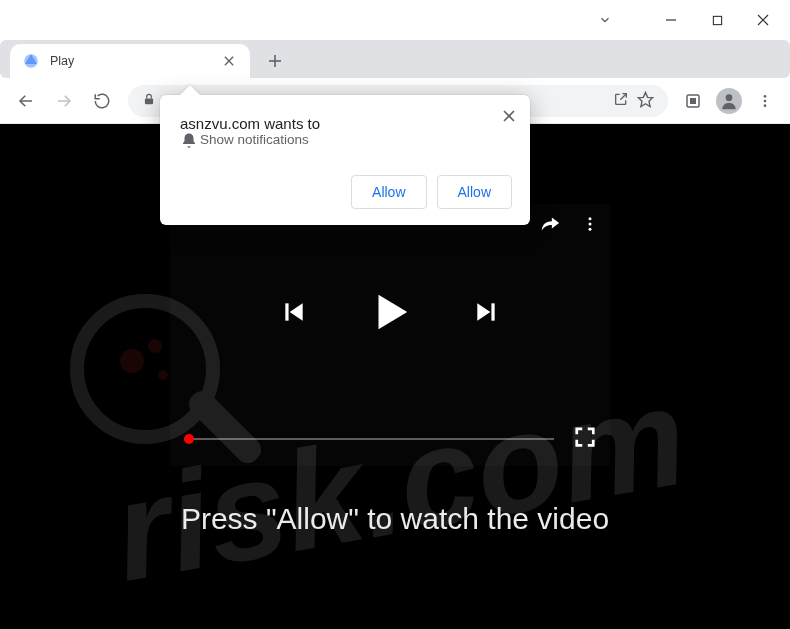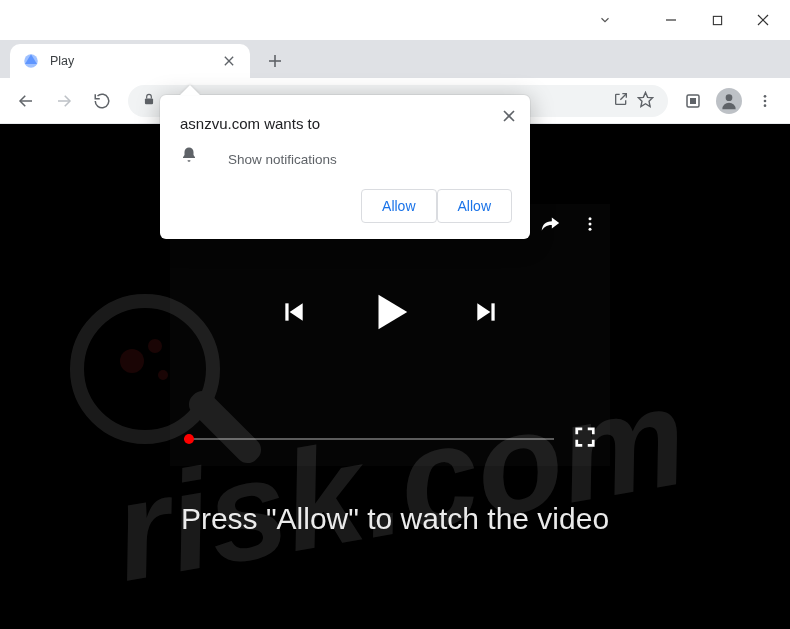--- a/index.html
+++ b/index.html
@@ -27,20 +27,21 @@
   }
   .titlebar .chev { margin-right: 20px; }
   
   .tabstrip {
     height: 38px;
     background: #dfe1e5;
     display: flex;
     align-items: flex-end;
     padding: 0 10px;
     position: relative;
+    border-radius: 6px;
   }
   .tab {
     background: #fff;
     height: 34px;
     border-radius: 10px 10px 0 0;
     display: flex;
     align-items: center;
     padding: 0 12px;
     min-width: 240px;
     position: relative;
@@ -180,23 +181,23 @@
     border-bottom-color: #fff;
     border-top: none;
     filter: drop-shadow(0 -1px 1px rgba(0,0,0,0.1));
   }
   .prompt .pclose {
     position: absolute; top: 8px; right: 8px;
     width: 26px; height: 26px;
     display:flex;align-items:center;justify-content:center;
     color:#5f6368; font-size: 16px;
   }
-  .prompt .line1 { font-size: 15px; margin-bottom: 14px; }
-  .prompt .line2 { display:flex; align-items:flex-end; gap: 30px; color:#5f6368; font-size:13.5px; margin-bottom: 22px;}
-  .prompt .btns { display:flex; justify-content: flex-end; }
+  .prompt .line1 { font-size: 15px; }
+  .prompt .line2 { display:flex; align-items:flex-start; gap: 2px; color:#5f6368; font-size:13.5px; margin-bottom: 22px;}
+  .prompt .btns { display:flex; justify-content: flex-end; gap: 10px; }
   .prompt .btns button {
     border: 1px solid #dadce0;
     background: #fff;
     border-radius: 4px;
     padding: 8px 20px;
     font-size: 14px;
     color: #1a73e8;
     cursor: pointer;
   }
   

